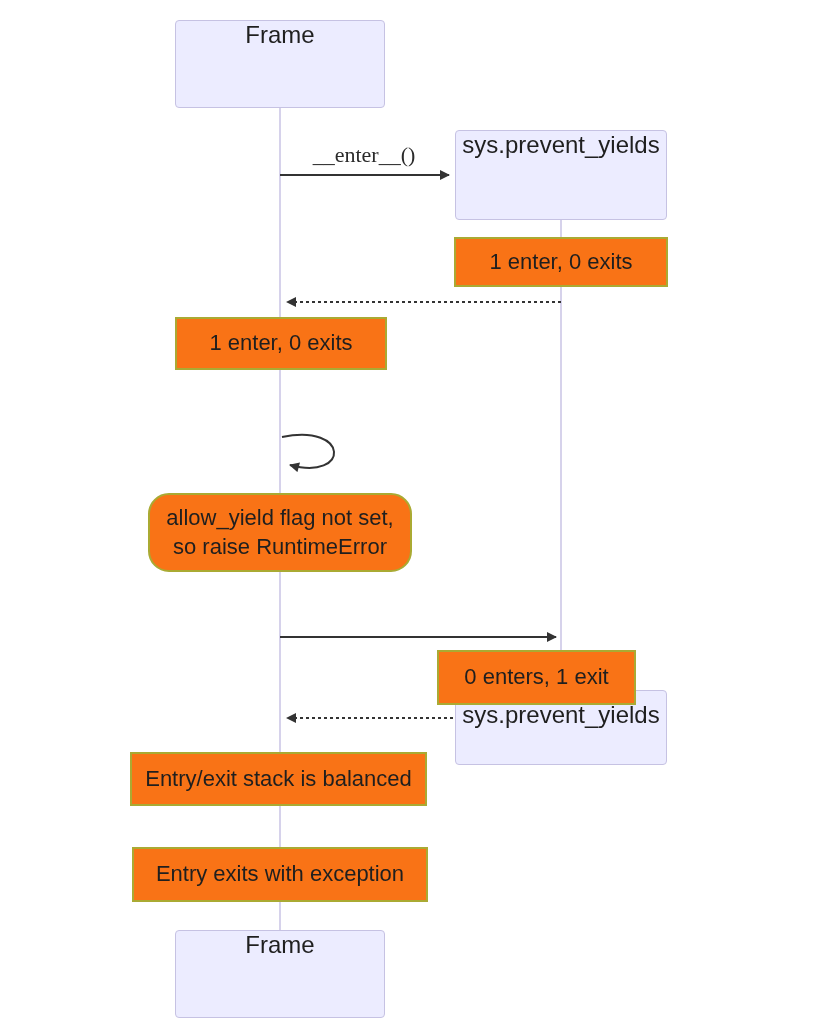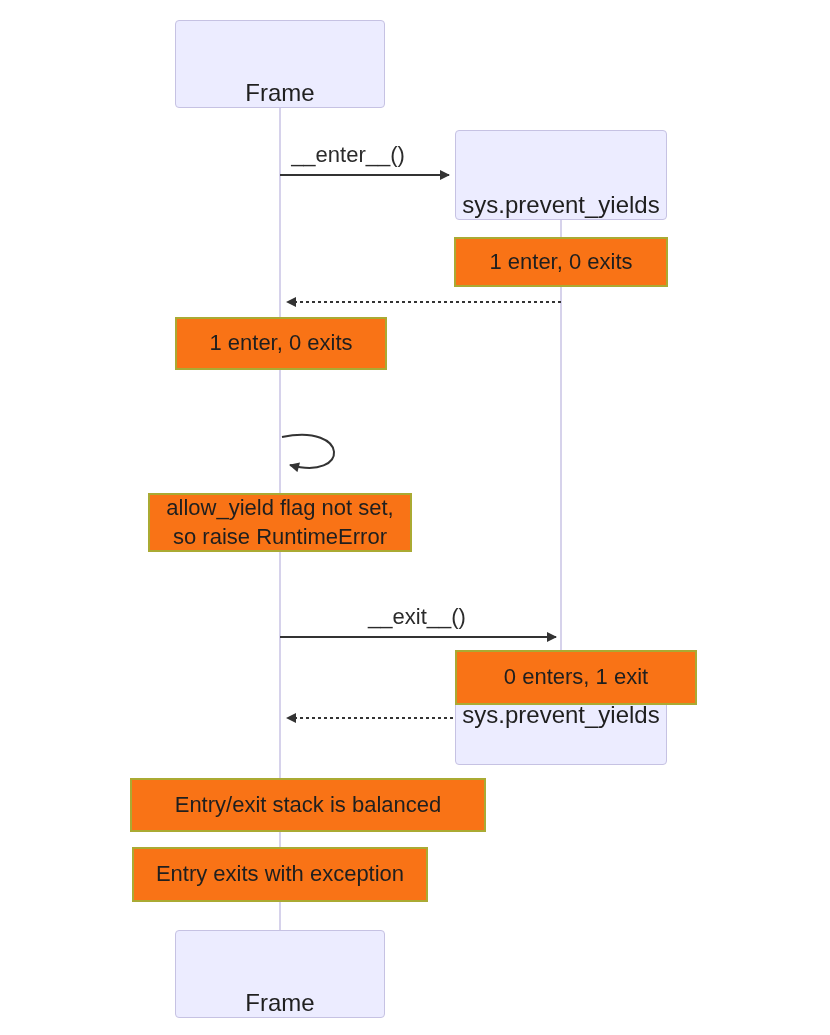--- a/index.html
+++ b/index.html
@@ -16,21 +16,21 @@
     position: absolute;
     left: 0; top: 0;
     z-index: 1;
   }
   .actor {
     position: absolute;
     background: #ECECFF;
     border: 1px solid #C6C2E3;
     border-radius: 4px;
     display: flex;
-    align-items: flex-end;
+    align-items: flex-start;
     justify-content: center;
     font-size: 24px;
     color: #1f1f1f;
     z-index: 2;
     box-sizing: border-box;
     text-align: center;
   }
   .actor.bottom-aligned-top {
     align-items: flex-start;
     padding-top: 10px;
@@ -94,31 +94,30 @@
   </div>
 
   <div class="actor bottom-aligned-top" style="left:455px; top:690px; width:212px; height:75px; z-index:2;">
     <span>sys.prevent_yields</span>
   </div>
 
   <div class="actor" style="left:175px; top:930px; width:210px; height:88px;">
     <span>Frame</span>
   </div>
 
-  <div class="msg-label" style="left:238px; top:142px; width:220px;">__enter__()</div>
+  <div class="msg-label" style="left:254px; top:142px; width:220px;font-family:Liberation Serif, serif;">__enter__()</div>
 
 
-  <div class="msg-label" style="left:307px; top:604px; width:220px;">__exit__()</div>
 
   <div class="note" style="left:454px; top:237px; width:214px; height:50px;">1 enter, 0 exits</div>
 
   <div class="note" style="left:175px; top:317px; width:212px; height:53px;">1 enter, 0 exits</div>
 
-  <div class="note" style="left:148px; top:493px; width:264px; height:59px;">allow_yield flag not set,
+  <div class="note" style="left:148px; top:493px; width:264px; height:79px;border-radius:21px;">allow_yield flag not set,
 so raise RuntimeError</div>
 
-  <div class="note" style="left:455px; top:650px; width:242px; height:55px;">0 enters, 1 exit</div>
+  <div class="note" style="left:437px; top:650px; width:199px; height:55px;">0 enters, 1 exit</div>
 
-  <div class="note" style="left:130px; top:778px; width:356px; height:54px;">Entry/exit stack is balanced</div>
+  <div class="note" style="left:130px; top:752px; width:297px; height:54px;">Entry/exit stack is balanced</div>
 
   <div class="note" style="left:132px; top:847px; width:296px; height:55px;">Entry exits with exception</div>
 
 </div>
 
 </body></html>

